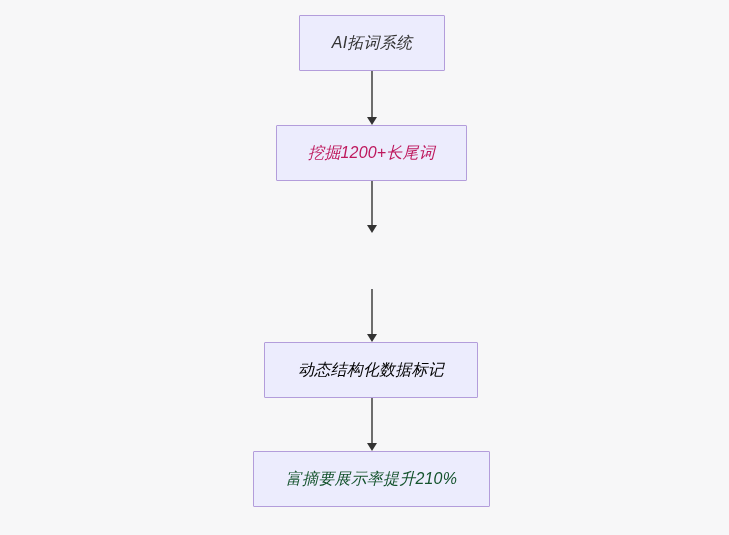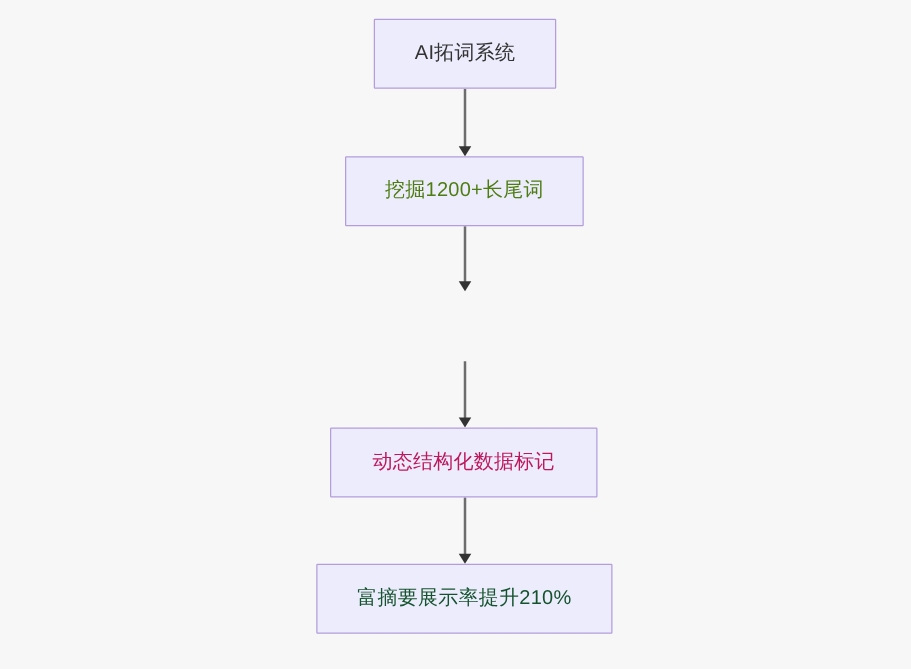--- a/index.html
+++ b/index.html
@@ -28,20 +28,21 @@
     align-items: center;
     justify-content: center;
     color: #333333;
     font-size: 16px;
     line-height: 1;
     letter-spacing: 0.2px;
     white-space: nowrap;
   }
   .node-label {
     display: block;
+    font-style: italic;
   }
   .edge {
     position: absolute;
     width: 0;
   }
   .edge-line {
     position: absolute;
     left: 0;
     top: 0;
     width: 2px;
@@ -75,23 +76,23 @@
     <div class="edge-head" style="top: 45px; border-top-color: rgb(51, 51, 51);"></div>
   </div>
   <div class="edge" style="left: 371px; top: 398px; height: 53px;">
     <div class="edge-line" style="height: 46px; background: rgb(109, 109, 109);"></div>
     <div class="edge-head" style="top: 45px; border-top-color: rgb(51, 51, 51);"></div>
   </div>
 
   <div class="node" style="left: 299px; top: 15px; width: 146px; height: 56px; background: rgb(236, 236, 253); border-color: rgb(179, 157, 219); color: rgb(51, 51, 51);">
     <span class="node-label">AI拓词系统</span>
   </div>
-  <div class="node" style="left: 276px; top: 125px; width: 191px; height: 56px; background: rgb(236, 236, 253); border-color: rgb(179, 157, 219); color: #4d7c0f; text-align: center;">
+  <div class="node" style="left: 276px; top: 125px; width: 191px; height: 56px; background: rgb(236, 236, 253); border-color: rgb(179, 157, 219); color: #be185d; text-align: center;">
     <span class="node-label">挖掘1200+长尾词</span>
   </div>
-  <div class="node" style="left: 264px; top: 342px; width: 214px; height: 56px; background: rgb(236, 236, 253); border-color: rgb(179, 157, 219); color: #be185d;">
+  <div class="node" style="left: 264px; top: 342px; width: 214px; height: 56px; background: rgb(236, 236, 253); border-color: rgb(179, 157, 219); color: #000000;">
     <span class="node-label">动态结构化数据标记</span>
   </div>
   <div class="node" style="left: 253px; top: 451px; width: 237px; height: 56px; background: rgb(236, 236, 253); border-color: rgb(179, 157, 219); color: #14532d; justify-content: center;">
     <span class="node-label">富摘要展示率提升210%</span>
   </div>
 
 </div>
 
 </body></html>

